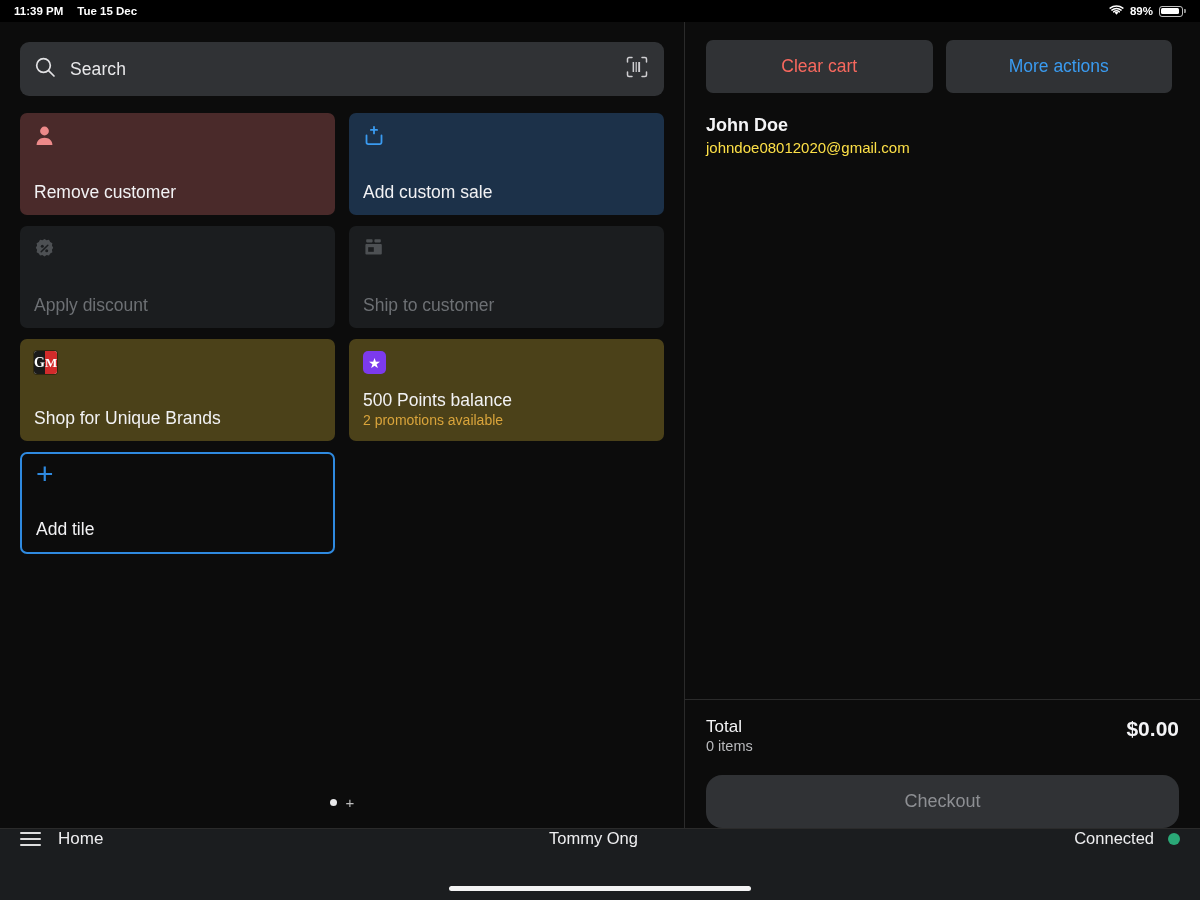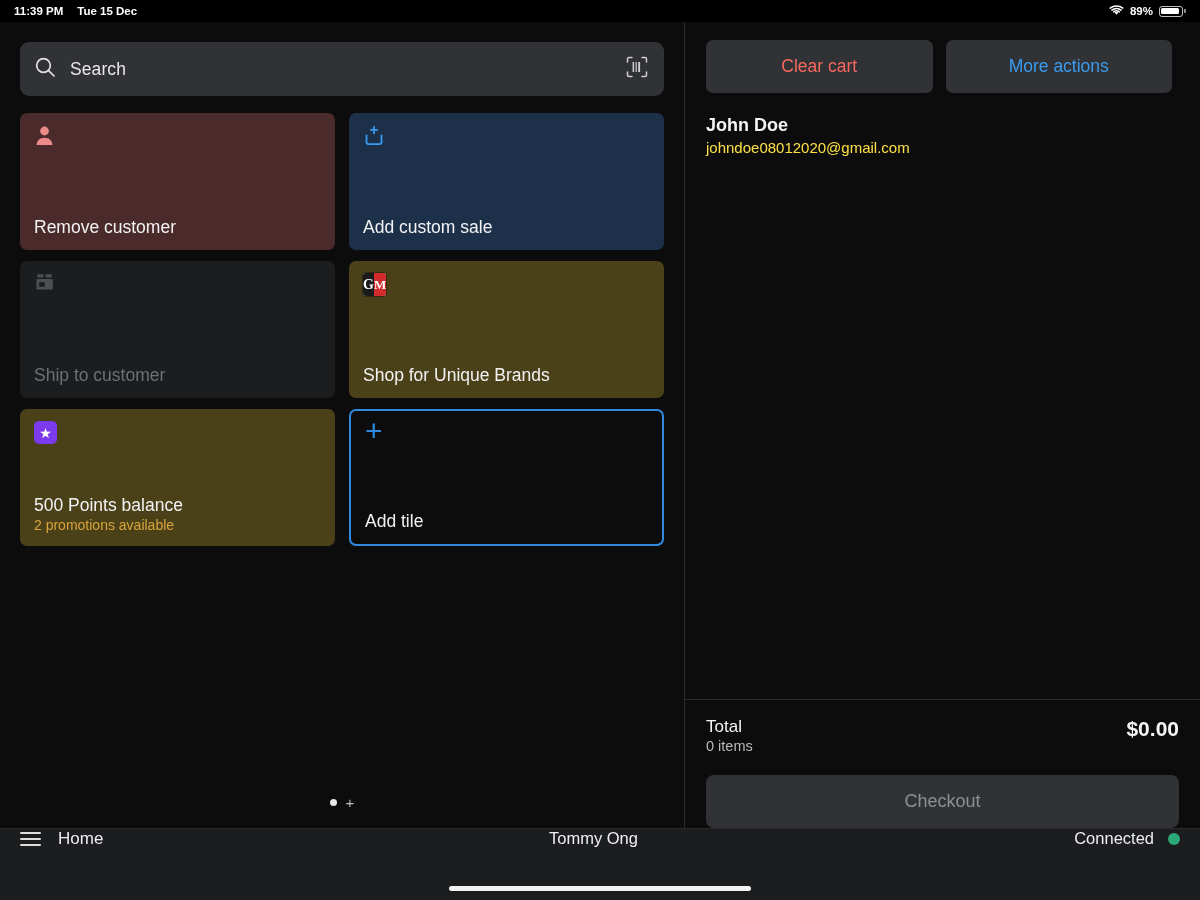--- a/index.html
+++ b/index.html
@@ -97,21 +97,21 @@
 
   
   .tile-grid {
     margin-top: 17px;
     display: grid;
     grid-template-columns: 1fr 1fr;
     gap: 11px 14px;
     align-content: start;
   }
   .tile {
-    height: 137px;
+    height: 102px;
     border-radius: 7px;
     padding: 12px 14px 13px 14px;
     display: flex;
     flex-direction: column;
     justify-content: space-between;
     background: #1b1d1f;
     cursor: pointer;
     overflow: hidden;
     position: relative;
   }
@@ -255,21 +255,21 @@
   .totals-left { display: flex; flex-direction: column; gap: 1px; }
   .totals-label { color: #f4f4f6; font-size: 17px; }
   .totals-items { color: #b9babd; font-size: 14.5px; }
   .totals-amount { color: #f4f4f6; font-size: 21px; font-weight: bold; }
 
   .checkout-btn {
     margin: 21px 0 0 0;
     width: 100%;
     height: 53px;
     border: none;
-    border-radius: 8px;
+    border-radius: 16px;
     background: #303235;
     color: #8d8f93;
     font-size: 18px;
     font-family: "Liberation Sans", sans-serif;
     cursor: default;
   }
 
   
   .bottom-bar {
     flex: 0 0 72px;
@@ -381,20 +381,33 @@
             <svg width="22" height="22" viewBox="0 0 22 22">
               <path d="M11 1.8 v6.6 M7.9 4.9 h6.2" stroke="#3a9bf0" stroke-width="1.8" stroke-linecap="round" fill="none"></path>
               <path d="M3.5 10.5 v6.8 a1.8 1.8 0 0 0 1.8 1.8 h11.4 a1.8 1.8 0 0 0 1.8-1.8 v-6.8" stroke="#3a9bf0" stroke-width="1.8" fill="none" stroke-linecap="round"></path>
             </svg>
           </div>
           <div class="tile-labels">
             <span class="tile-label">Add custom sale</span>
           </div>
         </div>
 
+        <div class="tile tile--discount">
+          <div class="tile-icon">
+            <svg width="21" height="21" viewBox="0 0 21 21">
+              <path d="M10.5 1 l2.1 1.3 2.4-0.5 1.2 2.2 2.2 1.2 -0.5 2.4 1.3 2.1 -1.3 2.1 0.5 2.4 -2.2 1.2 -1.2 2.2 -2.4-0.5 -2.1 1.3 -2.1-1.3 -2.4 0.5 -1.2-2.2 -2.2-1.2 0.5-2.4 -1.3-2.1 1.3-2.1 -0.5-2.4 2.2-1.2 1.2-2.2 2.4 0.5 z" fill="#4d5053"></path>
+              <circle cx="8.3" cy="8.3" r="1.5" fill="#1b1d1f"></circle>
+              <circle cx="12.7" cy="12.7" r="1.5" fill="#1b1d1f"></circle>
+              <line x1="13.8" y1="7.2" x2="7.2" y2="13.8" stroke="#1b1d1f" stroke-width="1.5" stroke-linecap="round"></line>
+            </svg>
+          </div>
+          <div class="tile-labels">
+            <span class="tile-label">Apply discount</span>
+          </div>
+        </div>
 
         <div class="tile tile--ship">
           <div class="tile-icon">
             <svg width="22" height="20" viewBox="0 0 22 20">
               <rect x="3.2" y="1.2" width="6.4" height="3.2" rx="0.8" fill="#4d5053"></rect>
               <rect x="11.4" y="1.2" width="6.4" height="3.2" rx="0.8" fill="#4d5053"></rect>
               <rect x="2.4" y="6" width="16.4" height="10.4" rx="1" fill="#4d5053"></rect>
               <rect x="5.2" y="9.2" width="5.6" height="4.6" fill="#1b1d1f"></rect>
             </svg>
           </div>

